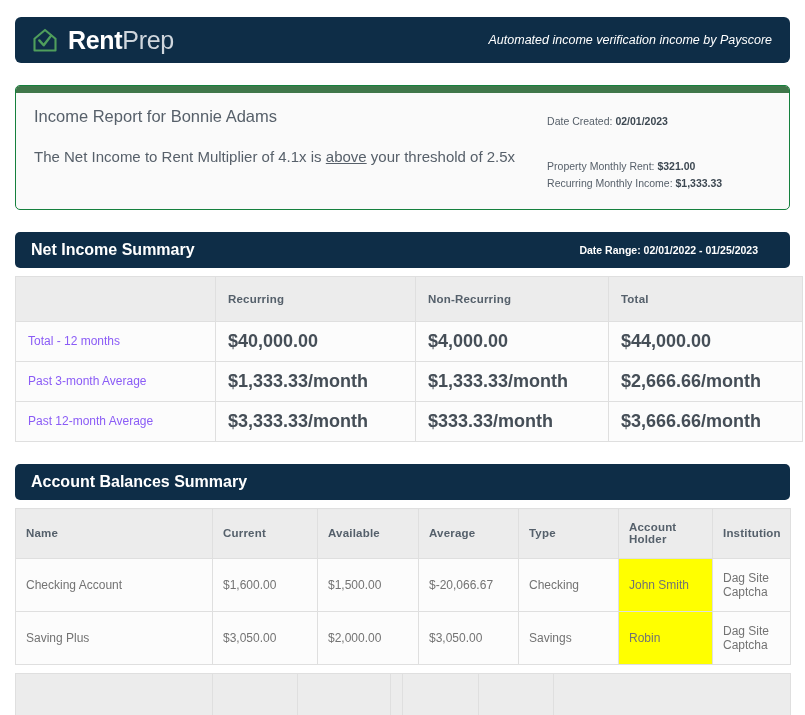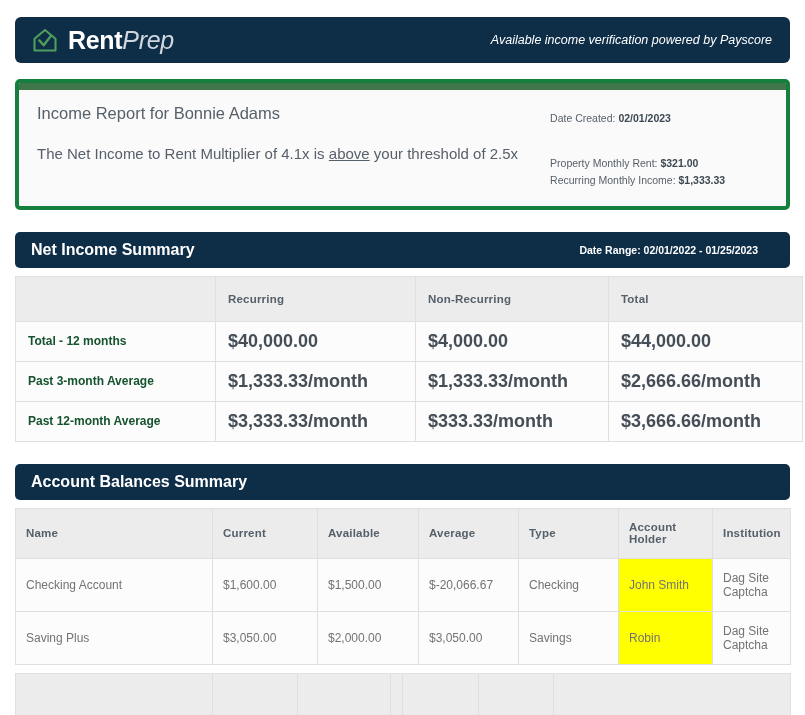--- a/index.html
+++ b/index.html
@@ -37,36 +37,36 @@
     gap: 9px;
   }
   .logo-mark { width: 28px; height: 28px; display: block; }
   .logo-text {
     font-size: 25px;
     letter-spacing: -0.3px;
     line-height: 1;
     white-space: nowrap;
   }
   .logo-text .rent { color: #ffffff; font-weight: bold; text-align: right; }
-  .logo-text .prep { color: #cfd6dd; font-weight: normal; font-style: italic; }
+  .logo-text .prep { color: #cfd6dd; font-weight: normal; }
   .brandbar-tagline {
     position: absolute;
     right: 18px;
     top: 50%;
     transform: translateY(-50%);
     color: #ffffff;
     font-style: italic;
     font-size: 12.5px;
     white-space: nowrap;
   }
 
   
   .report-card {
-    margin-top: 16px;
-    border: 4px solid #15803d;
+    margin-top: 22px;
+    border: 1px solid #15803d;
     border-radius: 5px;
     background: #fafafa;
     overflow: hidden;
   }
   .report-accent {
     height: 7px;
     background: #40774a;
   }
   .report-body {
     padding: 14px 18px 18px 18px;
@@ -152,21 +152,21 @@
   }
   table.rp td {
     background: #fcfcfc;
     font-size: 12px;
     padding: 12px 10px;
   }
 
   
   #nis-table th { height: 38px; padding: 16px 12px; }
   #nis-table td { height: 35px; padding: 9px 12px; }
-  #nis-table td.rowlabel { font-weight: bold; color: #14532d; }
+  #nis-table td.rowlabel { font-weight: normal; color: #8b5cf6; }
   #nis-table td.val { font-weight: bold; color: #454e57; font-size: 18px; }
   #nis-table col.c0 { width: 200px; }
   #nis-table col.c1 { width: 193px; }
   #nis-table col.c2 { width: 194px; }
 
   
   #abs-table th { height: 50px; vertical-align: middle; }
   #abs-table td { height: 52px; }
   #abs-table col.a0 { width: 197px; }
   #abs-table col.a1 { width: 105px; }
@@ -195,21 +195,21 @@
   <div class="brandbar">
     <div class="logo-wrap">
       <span class="logo-mark">
         <svg width="28" height="28" viewBox="0 0 32 32" aria-hidden="true">
           <path d="M4 14.5 L16 4.5 L28 14.5 L28 28 L4 28 Z" fill="none" stroke="#4f9e5c" stroke-width="2.4" stroke-linejoin="round"></path>
           <polyline points="9.5,16.5 14.5,22 23,11" fill="none" stroke="#4f9e5c" stroke-width="2.8" stroke-linecap="round" stroke-linejoin="round"></polyline>
         </svg>
       </span>
       <span class="logo-text"><span class="rent">Rent</span><span class="prep">Prep</span></span>
     </div>
-    <div class="brandbar-tagline">Available income verification powered by Payscore</div>
+    <div class="brandbar-tagline">Automated income verification income by Payscore</div>
   </div>
 
   <div class="report-card">
     <div class="report-accent"></div>
     <div class="report-body">
       <div class="report-left">
         <h1 class="report-title">Income Report for Bonnie Adams</h1>
         <div class="report-statement"><span>The Net Income to Rent Multiplier of 4.1x is </span><u>above</u><span> your threshold of 2.5x</span></div>
       </div>
       <div class="report-right">

